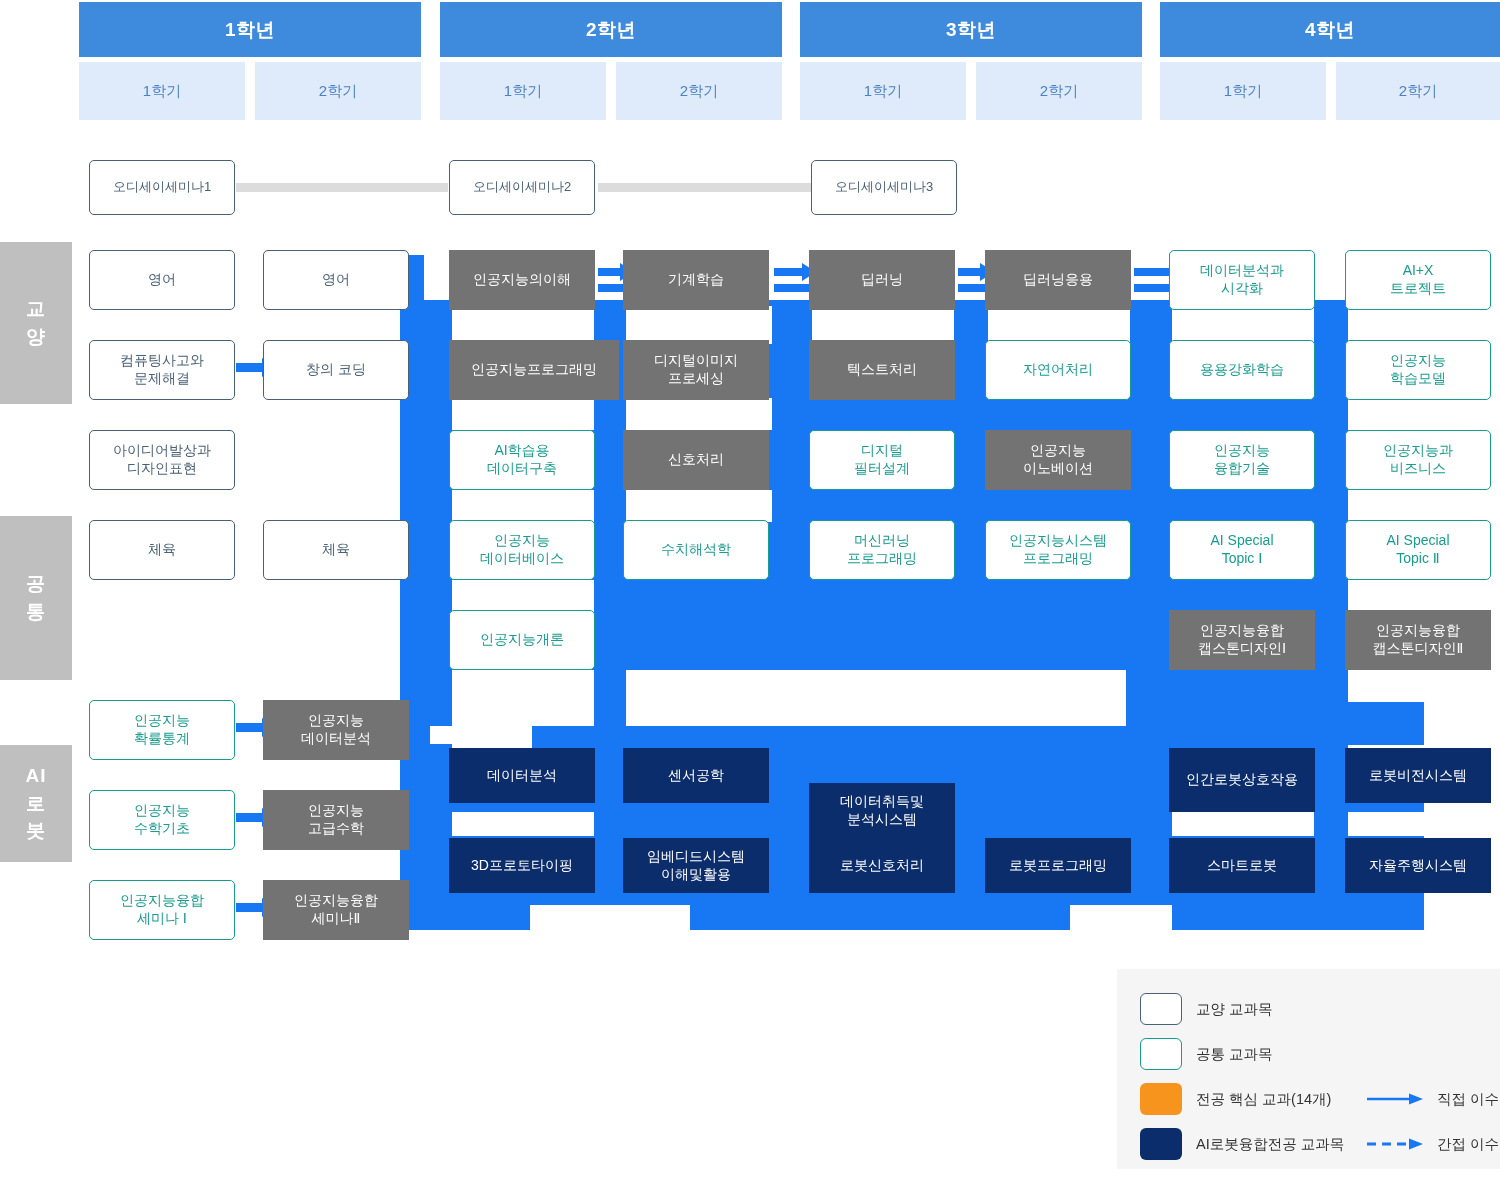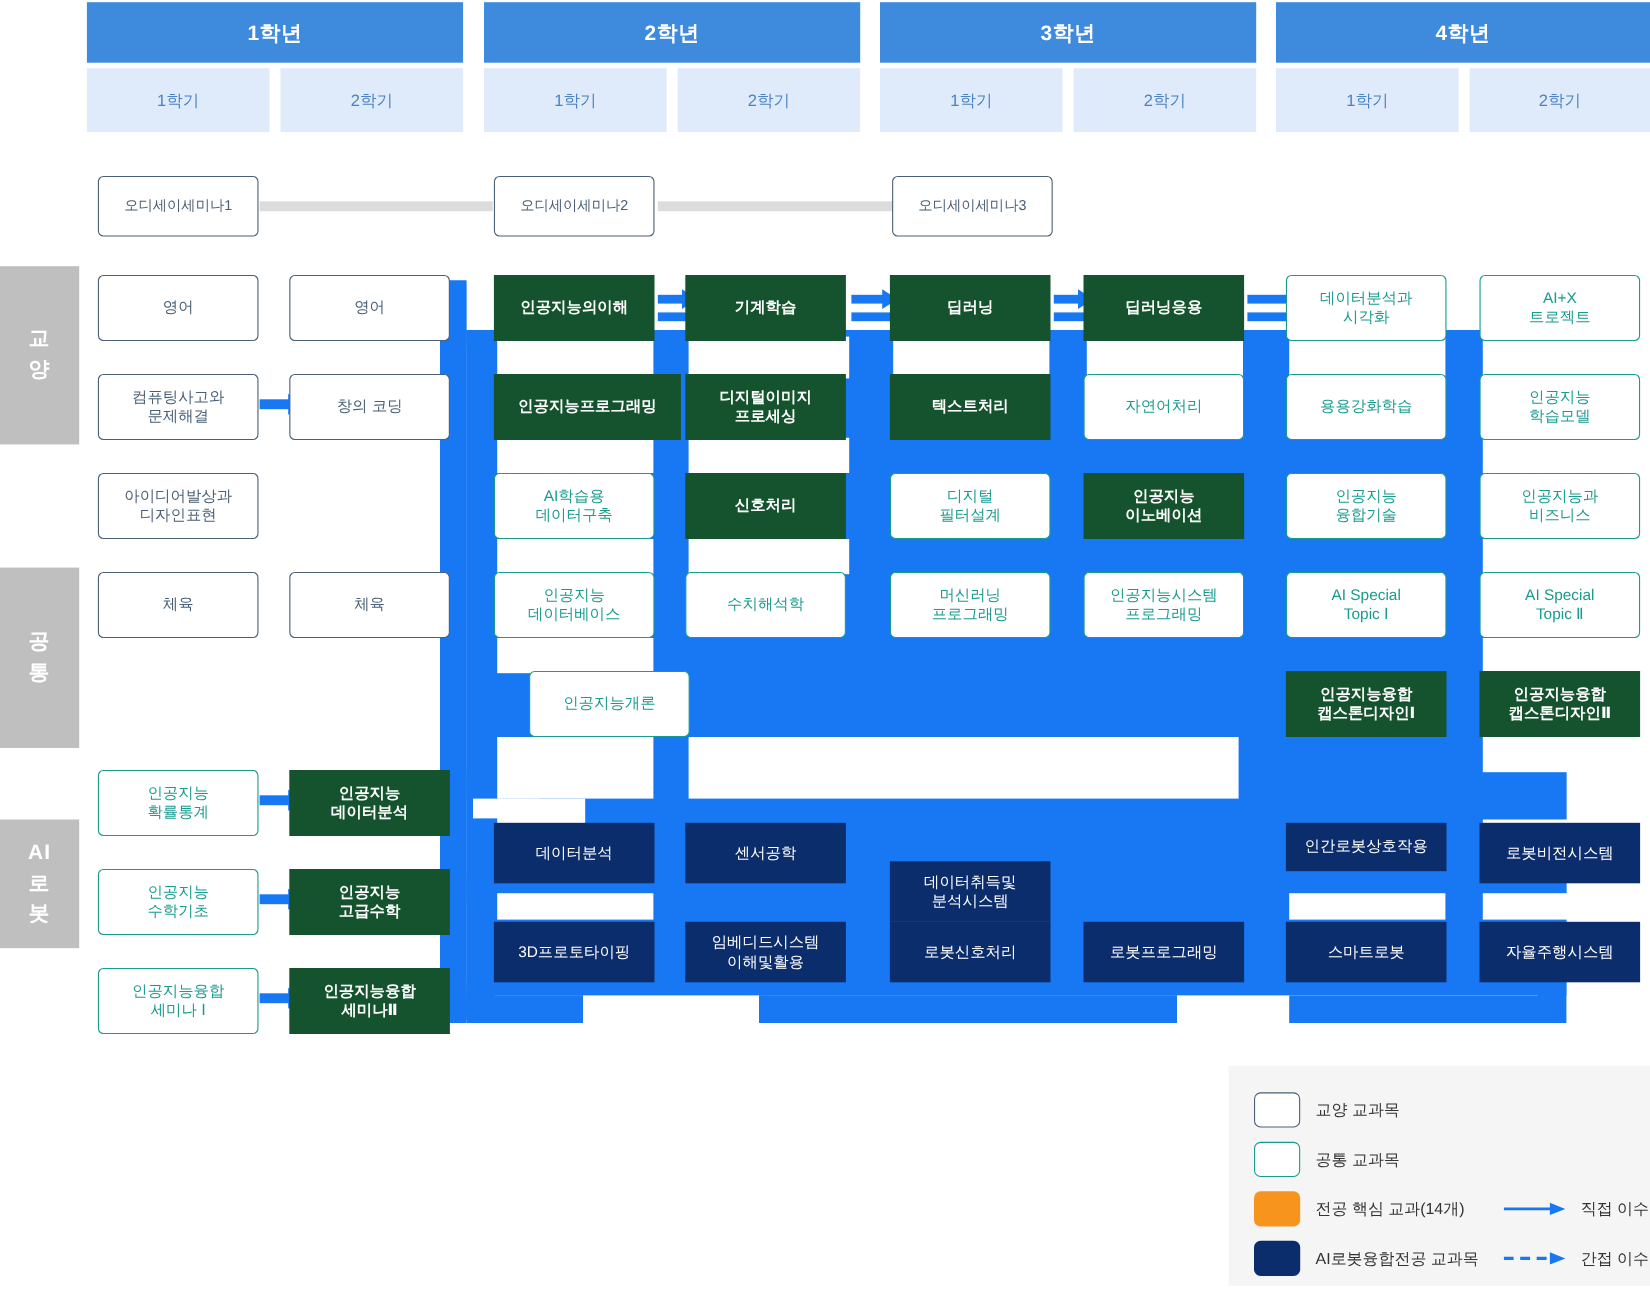--- a/index.html
+++ b/index.html
@@ -34,21 +34,21 @@
 
   
   .box{
     position:absolute;box-sizing:border-box;
     display:flex;align-items:center;justify-content:center;text-align:center;
     font-size:14px;line-height:1.28;border-radius:5px;
     white-space:pre-line;
   }
   .box.gyoyang{background:#ffffff;border:1.6px solid #4a6076;color:#4a6076;}
   .box.gongtong{background:#ffffff;border:1.6px solid #199b8e;color:#199b8e;}
-  .box.core{background:#14532d;border:none;color:#ffffff;border-radius:0;font-weight:bold;}
+  .box.core{background:#737373;border:none;color:#ffffff;border-radius:0;}
   .box.airobot{background:#0c2d6b;border:none;color:#ffffff;border-radius:0;}
   .box.odyssey{background:#ffffff;border:1.6px solid #4a6076;color:#4a6076;font-size:13px;}
 
   
   #legend{
     position:absolute;left:1117px;top:969px;width:383px;height:200px;
     background:#f5f5f5;
   }
   .lgrow{position:absolute;left:23px;display:flex;align-items:center;height:34px;}
   .swatch{width:42px;height:32px;box-sizing:border-box;border-radius:6px;margin-right:14px;flex:0 0 auto;}
@@ -209,21 +209,21 @@
 고급수학</div>
   <div class="box core" style="left:263px;top:880px;width:146px;height:60px;">인공지능융합
 세미나Ⅱ</div>
 
   <div class="box core" style="left:449px;top:250px;width:146px;height:60px;">인공지능의이해</div>
   <div class="box core" style="left:449px;top:340px;width:170px;height:60px;">인공지능프로그래밍</div>
   <div class="box gongtong" style="left:449px;top:430px;width:146px;height:60px;">AI학습용
 데이터구축</div>
   <div class="box gongtong" style="left:449px;top:520px;width:146px;height:60px;">인공지능
 데이터베이스</div>
-  <div class="box gongtong" style="left:449px;top:610px;width:146px;height:60px;margin-left:32px;">인공지능개론</div>
+  <div class="box gongtong" style="left:449px;top:610px;width:146px;height:60px;">인공지능개론</div>
   <div class="box airobot" style="left:449px;top:748px;width:146px;height:55px;">데이터분석</div>
   <div class="box airobot" style="left:449px;top:838px;width:146px;height:55px;">3D프로토타이핑</div>
 
   <div class="box core" style="left:623px;top:250px;width:146px;height:60px;">기계학습</div>
   <div class="box core" style="left:623px;top:340px;width:146px;height:60px;">디지털이미지
 프로세싱</div>
   <div class="box core" style="left:623px;top:430px;width:146px;height:60px;">신호처리</div>
   <div class="box gongtong" style="left:623px;top:520px;width:146px;height:60px;">수치해석학</div>
   <div class="box airobot" style="left:623px;top:748px;width:146px;height:55px;">센서공학</div>
   <div class="box airobot" style="left:623px;top:838px;width:146px;height:55px;">임베디드시스템
@@ -249,21 +249,21 @@
 
   <div class="box gongtong" style="left:1169px;top:250px;width:146px;height:60px;">데이터분석과
 시각화</div>
   <div class="box gongtong" style="left:1169px;top:340px;width:146px;height:60px;">용용강화학습</div>
   <div class="box gongtong" style="left:1169px;top:430px;width:146px;height:60px;">인공지능
 융합기술</div>
   <div class="box gongtong" style="left:1169px;top:520px;width:146px;height:60px;">AI Special
 Topic Ⅰ</div>
   <div class="box core" style="left:1169px;top:610px;width:146px;height:60px;">인공지능융합
 캡스톤디자인Ⅰ</div>
-  <div class="box airobot" style="left:1169px;top:748px;width:146px;height:44px;">인간로봇상호작용</div>
+  <div class="box airobot" style="left:1169px;top:748px;width:146px;height:64px;">인간로봇상호작용</div>
   <div class="box airobot" style="left:1169px;top:838px;width:146px;height:55px;">스마트로봇</div>
 
   <div class="box gongtong" style="left:1345px;top:250px;width:146px;height:60px;">AI+X
 트로젝트</div>
   <div class="box gongtong" style="left:1345px;top:340px;width:146px;height:60px;">인공지능
 학습모델</div>
   <div class="box gongtong" style="left:1345px;top:430px;width:146px;height:60px;">인공지능과
 비즈니스</div>
   <div class="box gongtong" style="left:1345px;top:520px;width:146px;height:60px;">AI Special
 Topic Ⅱ</div>

